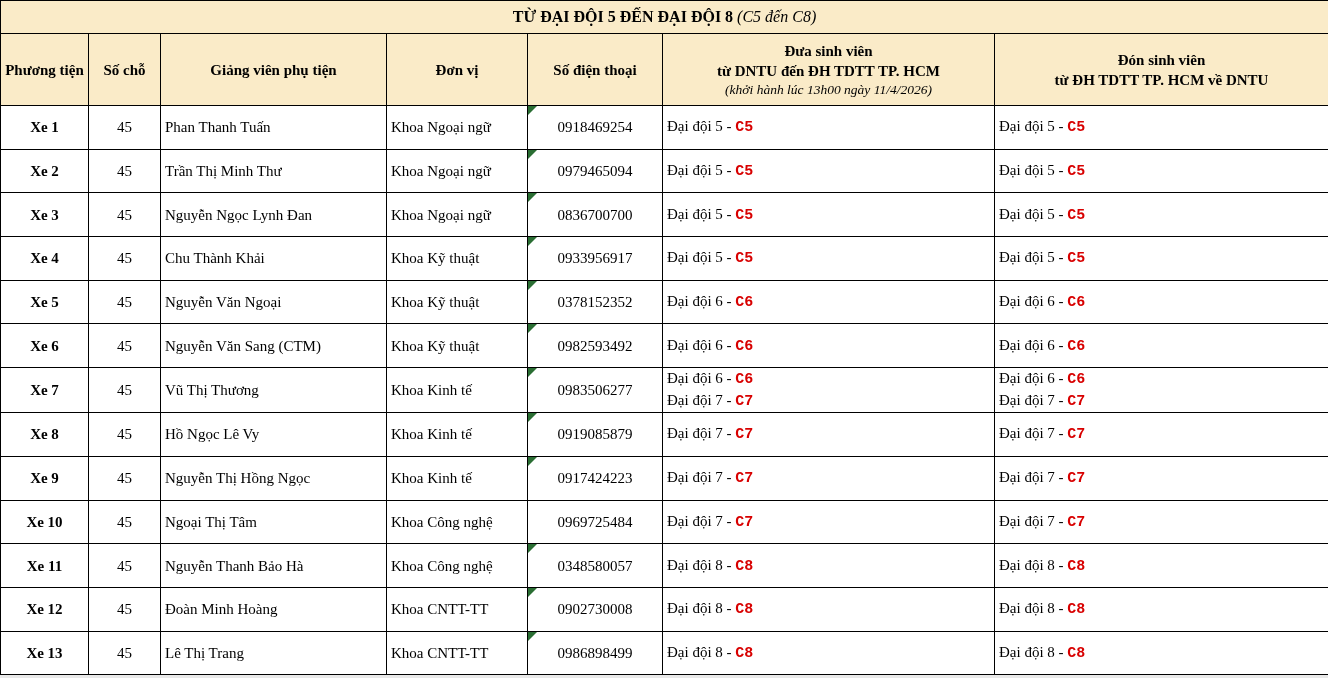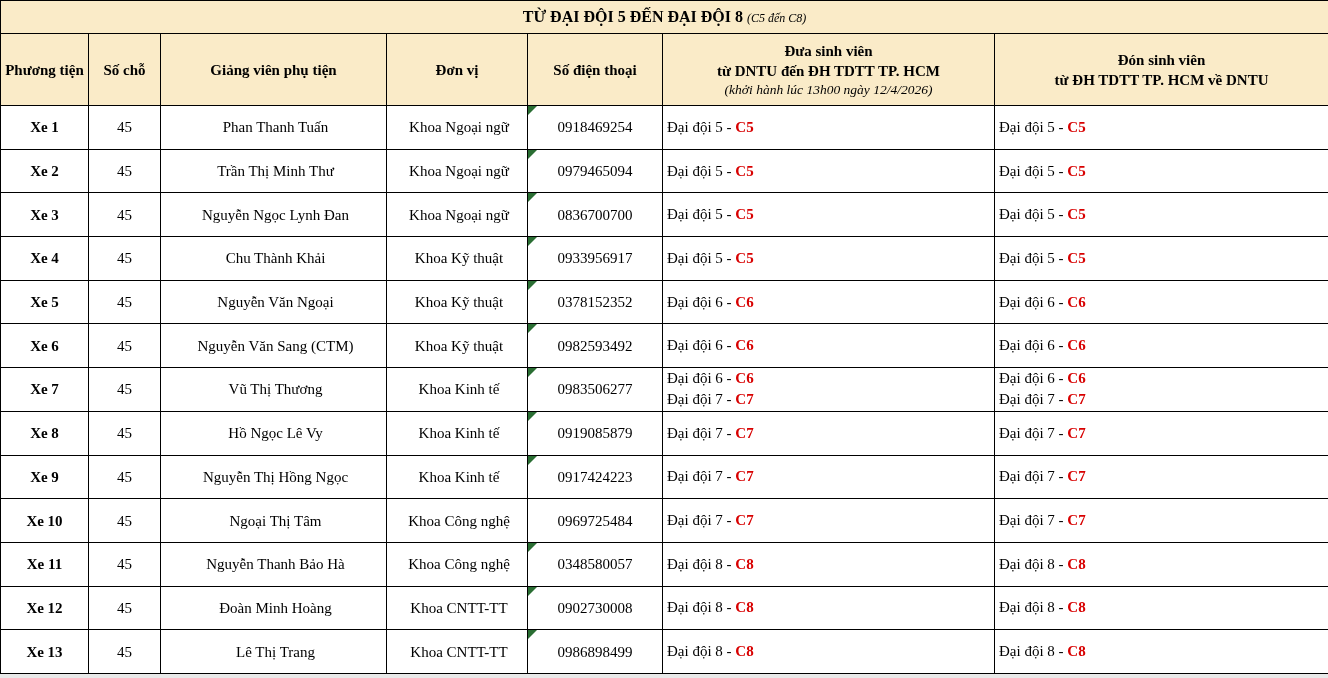--- a/index.html
+++ b/index.html
@@ -42,38 +42,38 @@
   tr.title-row{height:33px;}
   tr.header-row{height:72px;}
   tbody tr{height:43.7px;padding-left:21px;}
 
   .title-cell{
     background:var(--header-bg);
     text-align:center;
     font-weight:bold;
     font-size:16px;
   }
-  .title-note{font-weight:normal;font-style:italic;font-size:12px;}
+  .title-note{font-weight:normal;font-style:italic;font-size:16px;}
   th{
     background:var(--header-bg);
     font-weight:bold;
     text-align:center;
   }
   .hdr-note{
     font-weight:normal;
     font-style:italic;
     font-size:13.5px;
     line-height:18px;
   }
   .c-vehicle{text-align:center;font-weight:bold;}
   .c-seats{text-align:center;}
-  .c-lecturer,.c-unit{text-align:center;padding-left:4px;}
+  .c-lecturer,.c-unit{text-align:left;padding-left:4px;}
   .c-phone{text-align:center;position:relative;}
   .c-assign{text-align:left;padding-left:4px;line-height:21px;}
-  .code{color:var(--code-red);font-weight:bold;}
+  .code{color:var(--code-red);font-weight:bold;font-family:Liberation Mono, monospace;}
   .tri{
     position:absolute;top:0;left:0;
     width:0;height:0;
     border-top:9px solid var(--tri-green);
     border-right:9px solid transparent;
   }
 </style>
 </head>
 <body>
 
@@ -106,21 +106,21 @@
         </th>
       <th>
           <div>Đơn vị</div>
         </th>
       <th>
           <div>Số điện thoại</div>
         </th>
       <th>
         <div>Đưa sinh viên</div>
         <div>từ DNTU đến ĐH TDTT TP. HCM</div>
-        <div class="hdr-note">(khởi hành lúc 13h00 ngày 12/4/2026)</div>
+        <div class="hdr-note">(khởi hành lúc 13h00 ngày 11/4/2026)</div>
       </th>
       <th>
         <div>Đón sinh viên</div>
         <div>từ ĐH TDTT TP. HCM về DNTU</div>
       </th>
     </tr>
   </thead>
   <tbody>
       <tr>
     <td class="c-vehicle">Xe 1</td>

